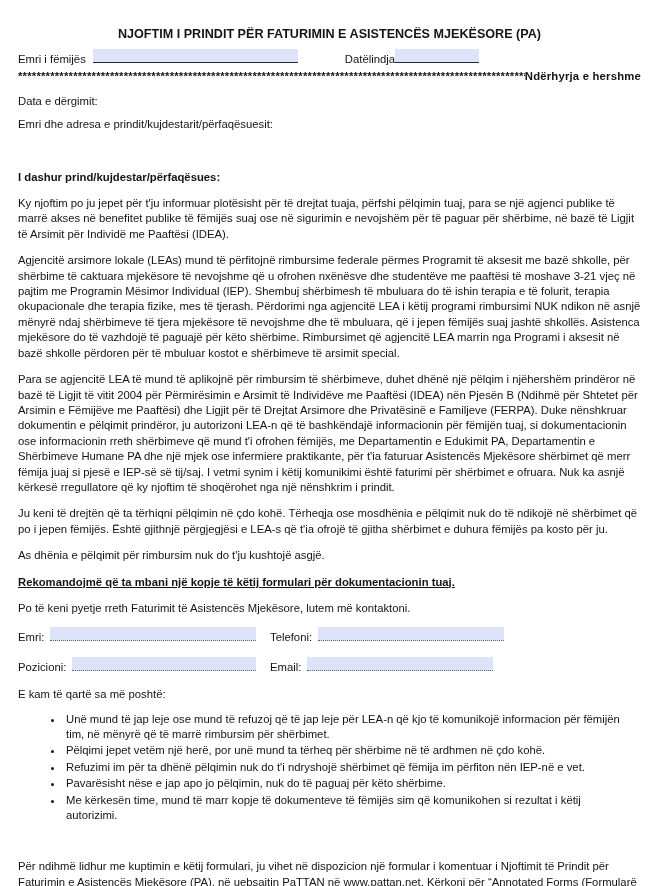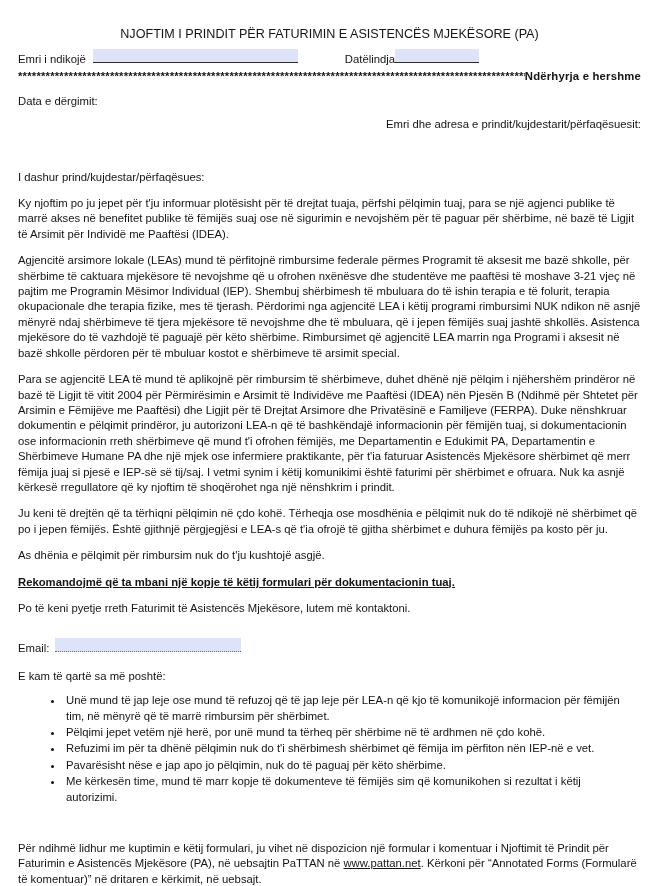--- a/index.html
+++ b/index.html
@@ -8,41 +8,41 @@
   }
   html,body{margin:0;padding:0;}
   body{
     width:659px;height:886px;box-sizing:border-box;
     background:#ffffff;color:var(--text);
     font-family:"Liberation Sans","DejaVu Sans",sans-serif;
     font-size:11.3px;line-height:15.4px;
     padding:26px 18px 0 18px;overflow:hidden;
   }
   .title{
-    text-align:center;font-weight:normal;font-size:12.6px;line-height:16px;
+    text-align:center;font-weight:bold;font-size:12.6px;line-height:16px;
     margin:0 0 7px 0;
   }
   .toprow{display:flex;align-items:baseline;margin:0 0 2px 0;white-space:nowrap;}
   .hfield{
     display:inline-block;height:13px;background:var(--field-bg);
     border-bottom:1px solid #2a2a2a;vertical-align:-2px;
   }
   .child-field{width:205px;margin-left:7px;}
   .dob-label{margin-left:47px;text-align:right;}
   .dob-field{width:84px;}
   .divider{
     display:flex;align-items:baseline;font-weight:bold;white-space:nowrap;
     overflow:hidden;margin:0 0 9px 0;letter-spacing:0.2px;
   }
   .divider .stars{flex:1 1 auto;overflow:hidden;}
   .divider .dlabel{flex:0 0 auto;}
   p{margin:0;}
   .p-date{margin:0 0 8px 0;}
-  .p-addr{margin:0 0 37px 0;text-align:right;}
-  .p-sal{margin:0 0 11px 0;}
+  .p-addr{margin:0 0 37px 0;}
+  .p-sal{margin:0 0 11px 0;font-weight:bold;}
   .para{margin:8px 0 11px 0;}
   .bold-note{font-weight:bold;margin:0 0 11px 0;text-decoration:underline;}
   .contact-row{display:flex;align-items:baseline;margin:2px 0 11px 0;white-space:nowrap;}
   .ccell1{width:252px;display:flex;align-items:baseline;}
   .ccell1 .clabel{margin-right:6px;}
   .ccell1 .dfield{flex:1 1 auto;margin-right:14px;}
   .ccell2{flex:1 1 auto;display:flex;align-items:baseline;}
   .ccell2 .clabel{margin-right:6px;}
   .ccell2 .dfield{width:186px;}
   .dfield{
@@ -54,21 +54,21 @@
   ul.bullets li{padding-left:2px;margin:0 0 1px 0;}
   .help-para{margin:36px 0 0 0;}
   .help-para a{color:var(--text);text-decoration:underline;cursor:pointer;}
 </style>
 </head>
 <body>
 
 <div class="title">NJOFTIM I PRINDIT PËR FATURIMIN E ASISTENCËS MJEKËSORE (PA)</div>
 
 <div class="toprow">
-  <span>Emri i ndikojë</span>
+  <span>Emri i fëmijës</span>
   <span class="hfield child-field"></span>
   <span class="dob-label">Datëlindja</span>
   <span class="hfield dob-field"></span>
 </div>
 
 <div class="divider">
   <span class="stars">**********************************************************************************************************************</span>
   <span class="dlabel">Ndërhyrja e hershme</span>
 </div>
 
@@ -82,32 +82,44 @@
 <p class="para">Agjencitë arsimore lokale (LEAs) mund të përfitojnë rimbursime federale përmes Programit të aksesit me bazë shkolle, për shërbime të caktuara mjekësore të nevojshme që u ofrohen nxënësve dhe studentëve me paaftësi të moshave 3-21 vjeç në pajtim me Programin Mësimor Individual (IEP).  Shembuj shërbimesh të mbuluara do të ishin terapia e të folurit, terapia okupacionale dhe terapia fizike, mes të tjerash. Përdorimi nga agjencitë LEA i këtij programi rimbursimi NUK ndikon në asnjë mënyrë ndaj shërbimeve të tjera mjekësore të nevojshme dhe të mbuluara, që i jepen fëmijës suaj jashtë shkollës. Asistenca mjekësore do të vazhdojë të paguajë për këto shërbime. Rimbursimet që agjencitë LEA marrin nga Programi i aksesit në bazë shkolle përdoren për të mbuluar kostot e shërbimeve të arsimit special.</p>
 <p class="para">Para se agjencitë LEA të mund të aplikojnë për rimbursim të shërbimeve, duhet dhënë një pëlqim i njëhershëm prindëror në bazë të Ligjit të vitit 2004 për Përmirësimin e Arsimit të Individëve me Paaftësi (IDEA) nën Pjesën B (Ndihmë për Shtetet për Arsimin e Fëmijëve me Paaftësi) dhe Ligjit për të Drejtat Arsimore dhe Privatësinë e Familjeve (FERPA). Duke nënshkruar dokumentin e pëlqimit prindëror, ju autorizoni LEA-n që të bashkëndajë informacionin për fëmijën tuaj, si dokumentacionin ose informacionin rreth shërbimeve që mund t'i ofrohen fëmijës, me Departamentin e Edukimit PA, Departamentin e Shërbimeve Humane PA dhe një mjek ose infermiere praktikante, për t'ia faturuar Asistencës Mjekësore shërbimet që merr fëmija juaj si pjesë e IEP-së së tij/saj. I vetmi synim i këtij komunikimi është faturimi për shërbimet e ofruara. Nuk ka asnjë kërkesë rregullatore që ky njoftim të shoqërohet nga një nënshkrim i prindit.</p>
 <p class="para">Ju keni të drejtën që ta tërhiqni pëlqimin në çdo kohë. Tërheqja ose mosdhënia e pëlqimit nuk do të ndikojë në shërbimet që po i jepen fëmijës. Është gjithnjë përgjegjësi e LEA-s që t'ia ofrojë të gjitha shërbimet e duhura fëmijës pa kosto për ju.</p>
 <p class="para">As dhënia e pëlqimit për rimbursim nuk do t'ju kushtojë asgjë.</p>
 
 <p class="bold-note">Rekomandojmë që ta mbani një kopje të këtij formulari për dokumentacionin tuaj.</p>
 
 <p class="para">Po të keni pyetje rreth Faturimit të Asistencës Mjekësore, lutem më kontaktoni.</p>
 
 <div class="contact-row">
+  <span class="ccell1">
+    <span class="clabel">Emri:</span>
+    <span class="dfield"></span>
+  </span>
+  <span class="ccell2">
+    <span class="clabel">Telefoni:</span>
+    <span class="dfield"></span>
+  </span>
 </div>
 
 <div class="contact-row">
+  <span class="ccell1">
+    <span class="clabel">Pozicioni:</span>
+    <span class="dfield"></span>
+  </span>
   <span class="ccell2">
     <span class="clabel">Email:</span>
     <span class="dfield"></span>
   </span>
 </div>
 
 <p class="understand">E kam të qartë sa më poshtë:</p>
 
 <ul class="bullets">
   <li>Unë mund të jap leje ose mund të refuzoj që të jap leje për LEA-n që kjo të komunikojë informacion për fëmijën tim, në mënyrë që të marrë rimbursim për shërbimet.</li>
   <li>Pëlqimi jepet vetëm një herë, por unë mund ta tërheq për shërbime në të ardhmen në çdo kohë.</li>
-  <li>Refuzimi im për ta dhënë pëlqimin nuk do t'i shërbimesh shërbimet që fëmija im përfiton nën IEP-në e vet.</li>
+  <li>Refuzimi im për ta dhënë pëlqimin nuk do t'i ndryshojë shërbimet që fëmija im përfiton nën IEP-në e vet.</li>
   <li>Pavarësisht nëse e jap apo jo pëlqimin, nuk do të paguaj për këto shërbime.</li>
   <li>Me kërkesën time, mund të marr kopje të dokumenteve të fëmijës sim që komunikohen si rezultat i këtij autorizimi.</li>
 </ul>
 
 <p class="help-para"><span>Për ndihmë lidhur me kuptimin e këtij formulari, ju vihet në dispozicion një formular i komentuar i Njoftimit të Prindit për Faturimin e Asistencës Mjekësore (PA), në uebsajtin PaTTAN në </span><a>www.pattan.net</a><span>. Kërkoni për “Annotated Forms (Formularë të komentuar)” në dritaren e kërkimit, në uebsajt.</span></p>
 
 </body></html>

